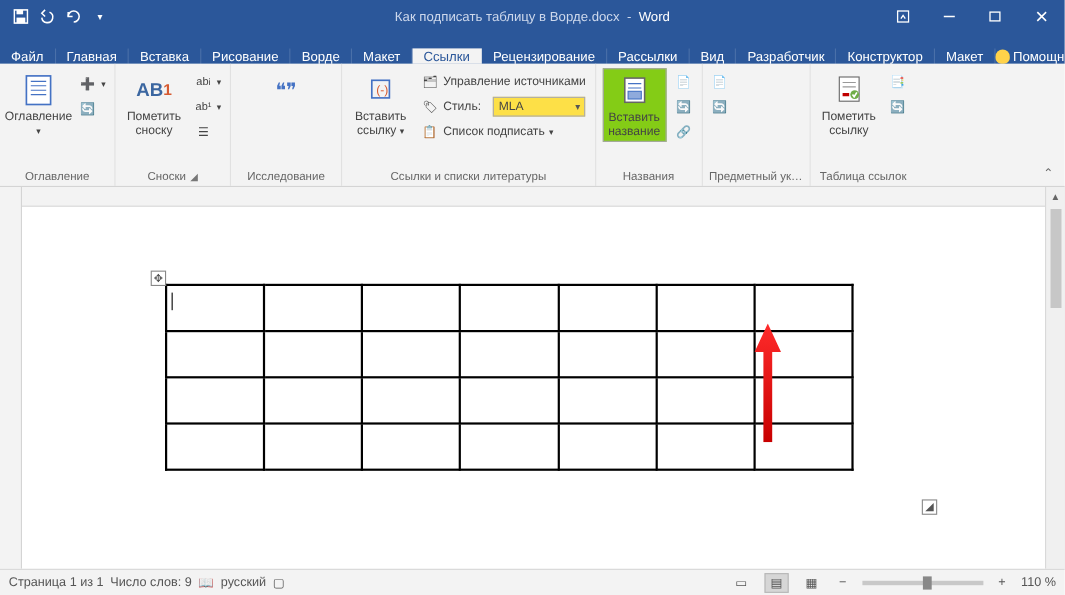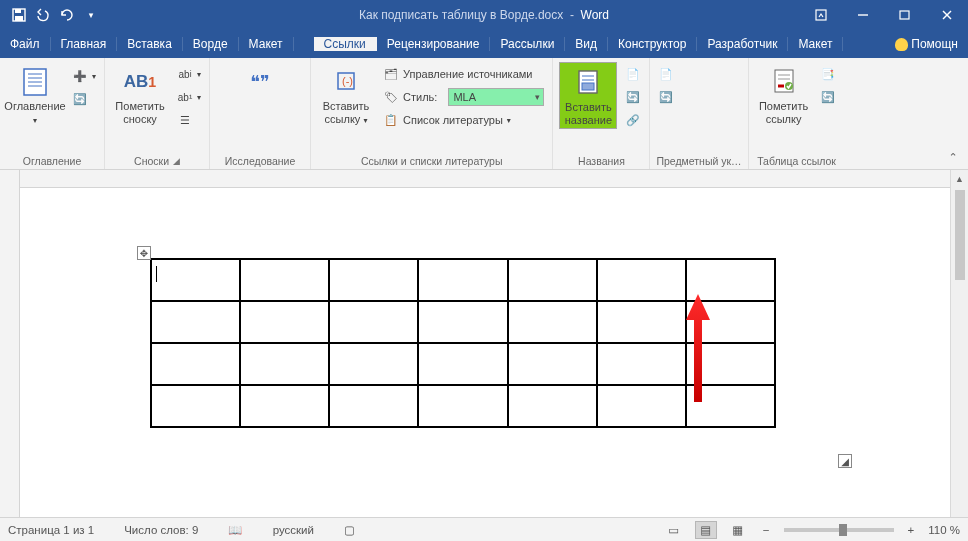--- a/index.html
+++ b/index.html
@@ -9,23 +9,23 @@
 .titlebar { height: 30px; background: #2b579a; color: #fff; display: flex; align-items: center; font-size: 12px; position: relative; }
 .titlebar .qat { display: flex; align-items: center; gap: 2px; padding-left: 8px; }
 .titlebar .qat span { display: inline-flex; width: 22px; height: 22px; align-items: center; justify-content: center; cursor: pointer; }
 .titlebar .doc-title { position: absolute; left: 50%; transform: translateX(-50%); color: #cdd8ec; }
 .titlebar .doc-title .app { color: #fff; }
 .titlebar .win-controls { margin-left: auto; display: flex; }
 .titlebar .win-controls span { width: 42px; height: 30px; display: inline-flex; align-items: center; justify-content: center; cursor: pointer; }
 .titlebar svg { stroke: #fff; fill: none; }
 
 
-.tabstrip { height: 28px; background: #2b579a; display: flex; align-items: center; font-size: 12px; color: #fff; }
+.tabstrip { height: 28px; background: #2b579a; display: flex; align-items: flex-end; font-size: 12px; color: #fff; }
 .tab { padding: 0 10px; display: flex; align-items: center; cursor: pointer; border-right: 1px solid rgba(255,255,255,0.15); }
-.tab.active { background: #f3f3f3; color: #2b579a; margin-left: 20px; }
+.tab.active { background: #f3f3f3; color: #2b579a; }
 .tabstrip .right { margin-left: auto; display: flex; align-items: center; gap: 14px; padding-right: 10px; }
 .tabstrip .right span { cursor: pointer; display:inline-flex; align-items:center; }
 .help-wrap { display:flex; align-items:center; gap:3px; }
 .bulb { width: 13px; height: 13px; background: #ffd24a; border-radius: 50% 50% 40% 40%; display:inline-block; }
 
 
 .ribbon { background: #f3f3f3; border-bottom: 1px solid #d4d4d4; display: flex; height: 112px; }
 .group { border-right: 1px solid #e1e1e1; padding: 4px 6px 2px 6px; display: flex; flex-direction: column; }
 .group .row { display: flex; align-items: flex-start; gap: 6px; flex: 1; }
 .group .label { font-size: 10.5px; color: #666; text-align: center; padding: 2px 0 0 0; display:flex; justify-content:center; align-items:center; gap:4px;}
@@ -33,21 +33,21 @@
 .bigbtn { display: flex; flex-direction: column; align-items: center; width: 58px; cursor: pointer; padding: 2px; }
 .bigbtn.wider { width: 116px; }
 .bigbtn.mid { width: 88px; }
 .bigbtn.highlight { background: #84cc16; border: 1px solid #a6a6a6; }
 .bigbtn .ico { height: 36px; display:flex; align-items:center; justify-content:center; }
 .bigbtn .txt { font-size: 11px; color: #444; text-align: center; line-height: 1.15; }
 .bigbtn .txt .arrow { font-size:8px; }
 .col-btns { display:flex; flex-direction:column; gap:3px; }
 .smallbtn { display:flex; align-items:center; gap:4px; font-size:11px; color:#444; cursor:pointer; height:20px; padding:0 2px;}
 .smallbtn .sico { width:16px; height:16px; display:inline-flex; align-items:center; justify-content:center; }
-.style-combo { border:1px solid #ababab; background:#86efac; width:96px; height:18px; font-size:11px; padding:0 16px 0 4px; display:inline-flex; align-items:center; position:relative;}
+.style-combo { border:1px solid #ababab; background:#fde047; width:84px; height:18px; font-size:11px; padding:0 16px 0 4px; display:inline-flex; align-items:center; position:relative;}
 .style-combo::after { content:"▾"; position:absolute; right:4px; font-size:9px; color:#555;}
 .collapse-btn { position:absolute; right:6px; bottom:4px; width:18px; height:18px; display:flex; align-items:center; justify-content:center; cursor:pointer; font-size:11px; color:#666;}
 .ribbon-wrap { position:relative; }
 
 
 .docwrap { flex:1; background:#e6e6e6; display:flex; overflow:hidden; position:relative; }
 .vruler { width:20px; background:#f3f3f3; border-right:1px solid #d4d4d4; }
 .hruler { height:18px; background:#f3f3f3; border-bottom:1px solid #d4d4d4; }
 .doccol { flex:1; display:flex; flex-direction:column; }
 .docscroll { flex:1; overflow:auto; background:#fff; position:relative; }
@@ -59,21 +59,21 @@
 .tbl-handle { position:absolute; width:14px; height:14px; border:1px solid #888; background:#fff; display:flex; align-items:center; justify-content:center; font-size:10px; color:#555; }
 .tbl-handle.tl { left:117px; top:58px; cursor:move;}
 .tbl-handle.br { right:98px; top:266px; cursor:nwse-resize;}
 table.usr { border-collapse:collapse; width:626px; border:2px solid #000; }
 table.usr td { border:2px solid #000; height:42px; }
 .cursor-caret { position:absolute; left:136px; top:78px; width:1px; height:16px; background:#000; }
 
 .red-arrow { position:absolute; left:684px; top:124px; pointer-events:none; }
 
 
-.statusbar { height:24px; background:#f3f3f3; border-top:1px solid #d4d4d4; display:flex; align-items:center; font-size:11.5px; color:#555; padding:0 8px; gap:30px;}
+.statusbar { height:24px; background:#f3f3f3; border-top:1px solid #d4d4d4; display:flex; align-items:center; font-size:11.5px; color:#555; padding:0 8px; gap:6px;}
 .statusbar .right { margin-left:auto; display:flex; align-items:center; gap:10px;}
 .viewbtn { width:22px; height:18px; border:1px solid transparent; display:inline-flex; align-items:center; justify-content:center; cursor:pointer;}
 .viewbtn.active { background:#d6d6d6; border-color:#b6b6b6;}
 .slider { width:110px; height:4px; background:#c8c8c8; position:relative; }
 .slider .knob { position:absolute; left:50%; top:-4px; width:8px; height:12px; background:#888;}
 .zoom-btn { cursor:pointer; padding:0 4px;}
 </style>
 </head>
 <body>
 
@@ -126,28 +126,29 @@
           <line x1="10" y1="2" x2="2" y2="10" stroke-width="1.4"></line>
         </svg>
       </span>
   </div>
 </div>
 
 <div class="tabstrip">
   <div class="tab">Файл</div>
   <div class="tab">Главная</div>
   <div class="tab">Вставка</div>
+  <div class="tab">Рисование</div>
   <div class="tab">Ворде</div>
   <div class="tab">Макет</div>
   <div class="tab active">Ссылки</div>
   <div class="tab">Рецензирование</div>
   <div class="tab">Рассылки</div>
   <div class="tab">Вид</div>
+  <div class="tab">Разработчик</div>
   <div class="tab">Конструктор</div>
-  <div class="tab">Разработчик</div>
   <div class="tab">Макет</div>
   <div class="right">
     <span class="help-wrap">
         <span class="bulb"></span>
         <span>Помощн</span>
       </span>
 
   </div>
 </div>
 
@@ -235,21 +236,21 @@
         <div class="txt"><span>Вставить ссылку</span> <span class="arrow">▾</span></div>
       </div>
       <div class="col-btns" style="padding-top:2px;">
         <div class="smallbtn">
               <span class="sico">🗂</span>
               <span>Управление источниками</span>
             </div>
         <div class="smallbtn"><span class="sico">🏷</span><span>Стиль:</span>&nbsp;<span class="style-combo">MLA</span></div>
         <div class="smallbtn">
               <span class="sico">📋</span>
-              <span>Список литературы</span> 
+              <span>Список подписать</span> 
               <span class="arrow" style="font-size:8px;">▾</span>
             </div>
       </div>
     </div>
     <div class="label">
           <span>Ссылки и списки литературы</span>
         </div>
   </div>
 
   <div class="group">

